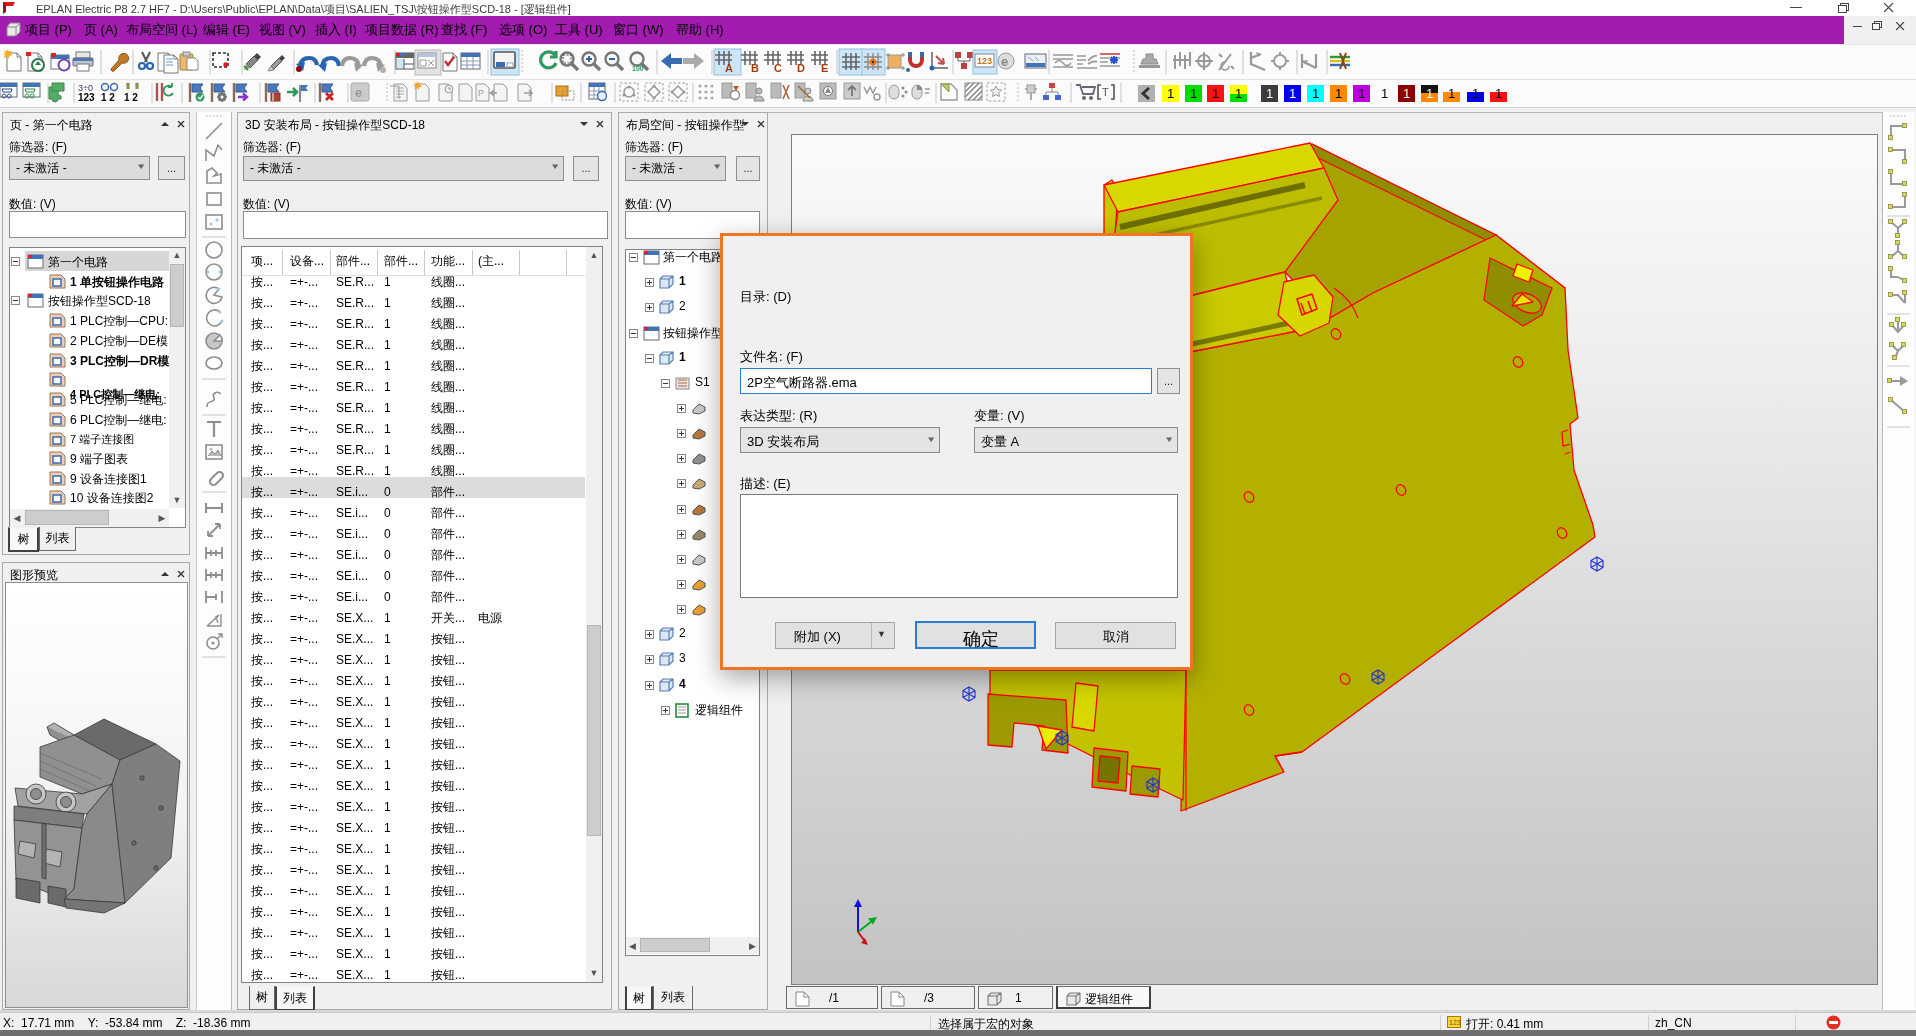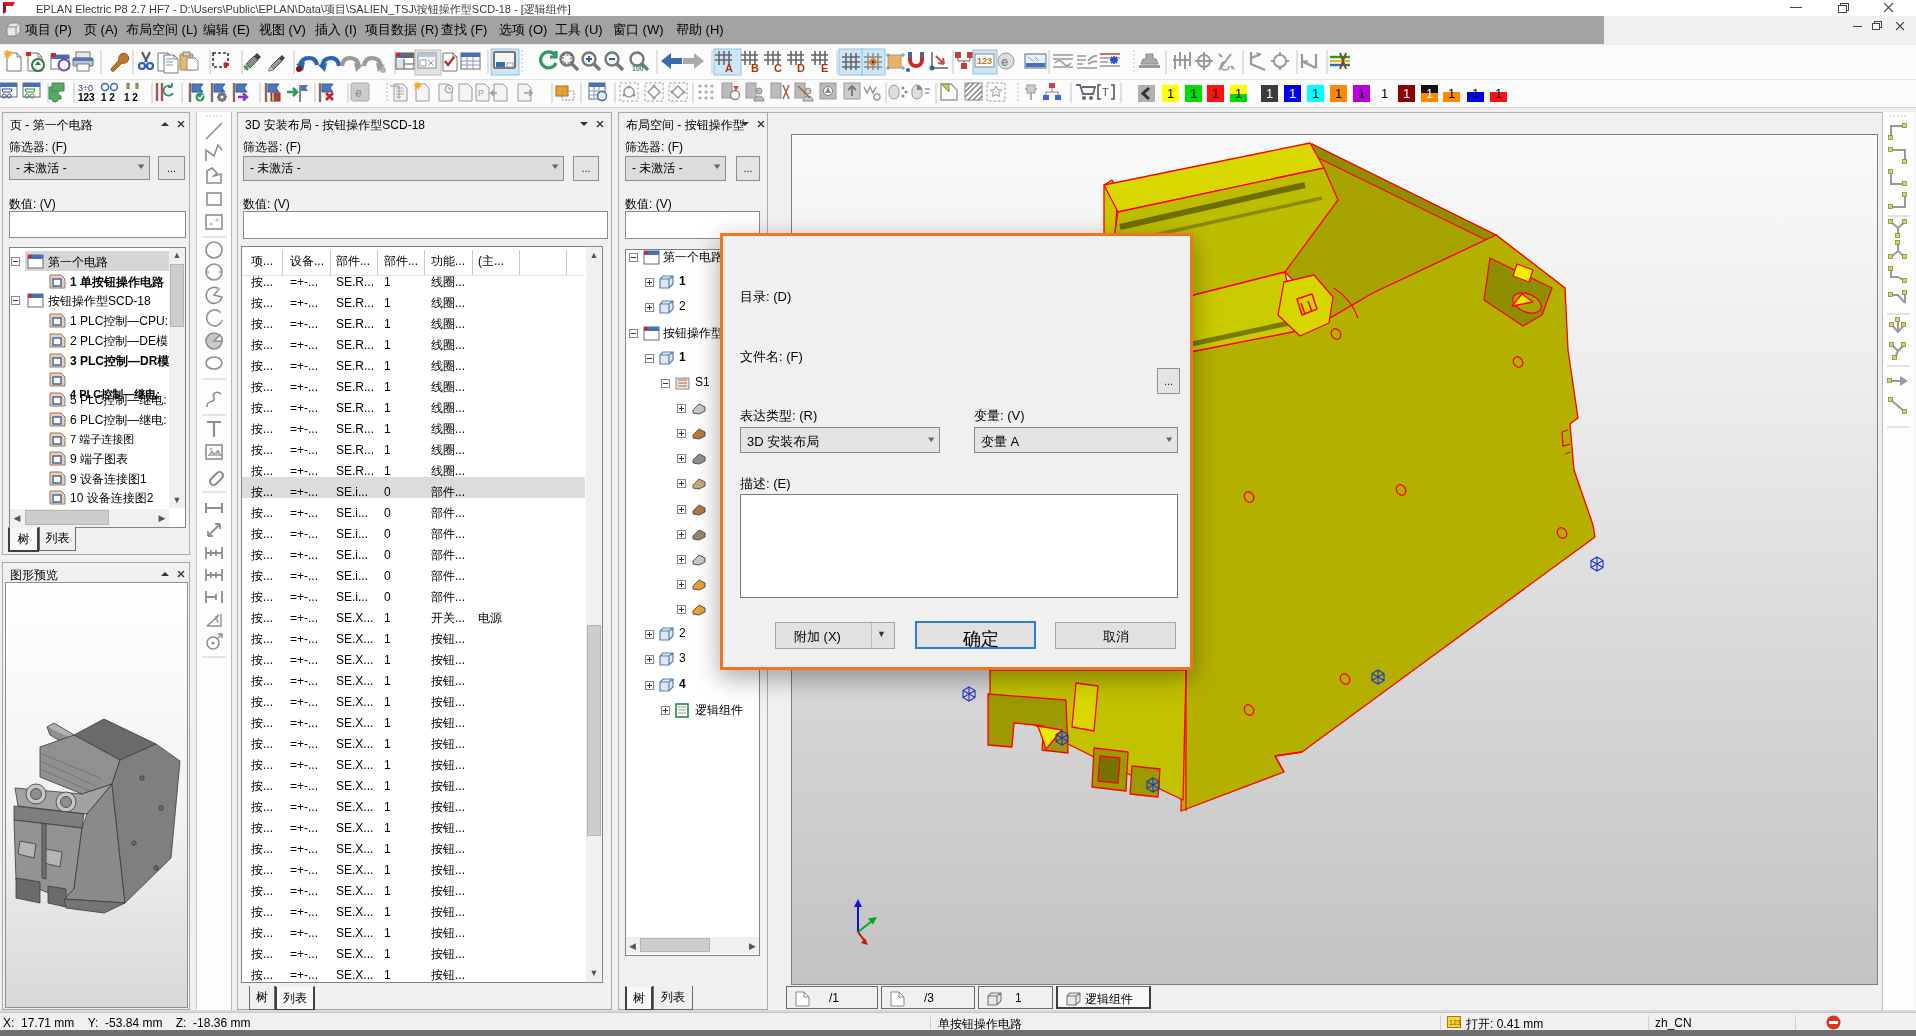--- a/index.html
+++ b/index.html
@@ -33,21 +33,21 @@
  <div class="abs" style="left:1790px;top:7px;width:12px;height:1px;background:#444;"></div>
  <svg class="abs" style="left:1838px;top:3px" width="11" height="10">
       <rect x="2.5" y="0.5" width="8" height="7" fill="none" stroke="#444"></rect>
       <rect x="0.5" y="2.5" width="8" height="7" fill="#fff" stroke="#444"></rect>
     </svg>
  <svg class="abs" style="left:1884px;top:3px" width="10" height="10">
       <path d="M0,0 L9,9 M9,0 L0,9" stroke="#444" stroke-width="1.2"></path>
     </svg>
 </div>
 
-<div class="abs" style="left:0;top:16px;width:1604px;height:28px;background:#a3a3a3;">
+<div class="abs" style="left:0;top:16px;width:1844px;height:28px;background:#a21caf;">
  <svg class="abs" style="left:6px;top:6px" width="17" height="16">
       <path d="M4,1 L14,1 L14,10 L10,14 L1,14 L1,5 Z M1,5 L10,5 L10,14 M10,5 L14,1" fill="#e8e8e8" stroke="#888" stroke-width="1"></path>
     </svg>
  <div class="menuitem" style="left:25px">项目 (P)</div>
  <div class="menuitem" style="left:84px">页 (A)</div>
  <div class="menuitem" style="left:126px">布局空间 (L)</div>
  <div class="menuitem" style="left:203px">编辑 (E)</div>
  <div class="menuitem" style="left:259px">视图 (V)</div>
  <div class="menuitem" style="left:315px">插入 (I)</div>
  <div class="menuitem" style="left:365px">项目数据 (R)</div>
@@ -1475,41 +1475,44 @@
       <rect x="4.5" y="3.5" width="4" height="4" fill="#d8d858" stroke="#8a8a40" stroke-width="0.8"></rect>
     </g>
 <line x1="5" y1="104" x2="28" y2="104" stroke="#c8c8c8"></line>
 <line x1="5" y1="202" x2="28" y2="202" stroke="#c8c8c8"></line>
 <line x1="5" y1="254" x2="28" y2="254" stroke="#c8c8c8"></line>
 <line x1="5" y1="315" x2="28" y2="315" stroke="#c8c8c8"></line>
 </svg>
 <div class="abs" style="left:0;top:1010px;width:1916px;height:2px;background:#d8d8d8;"></div>
 <div class="abs" style="left:0;top:1012px;width:1916px;height:18px;background:#f0f0f0;border-top:1px solid #c8c8c8;">
  <div class="abs" style="left:3px;top:3px;font-size:12px;">X:&nbsp; 17.71 mm&nbsp;&nbsp;&nbsp;&nbsp;Y:&nbsp; -53.84 mm&nbsp;&nbsp;&nbsp;&nbsp;Z:&nbsp; -18.36 mm</div>
- <div class="abs" style="left:938px;top:3px;font-size:12px;">单按钮操作电路</div>
+ <div class="abs" style="left:938px;top:3px;font-size:12px;">选择属于宏的对象</div>
  <svg class="abs" style="left:1447px;top:3px" width="14" height="12">
       <rect x="0.5" y="0.5" width="13" height="11" fill="#f8d838" stroke="#aa7700"></rect>
       <text x="2" y="9" font-size="7" fill="#7a4a00">123</text>
     </svg>
  <div class="abs" style="left:1466px;top:3px;font-size:12px;">打开: 0.41 mm</div>
  <div class="abs" style="left:1655px;top:3px;font-size:12px;">zh_CN</div>
  <svg class="abs" style="left:1826px;top:2px" width="15" height="15">
       <circle cx="7.5" cy="7.5" r="7" fill="#e03020"></circle>
       <rect x="3" y="6" width="9" height="3" fill="#fff"></rect>
     </svg>
  <div class="abs" style="left:930px;top:2px;width:1px;height:15px;background:#d0d0d0;"></div>
  <div class="abs" style="left:1440px;top:2px;width:1px;height:15px;background:#d0d0d0;"></div>
  <div class="abs" style="left:1648px;top:2px;width:1px;height:15px;background:#d0d0d0;"></div>
  <div class="abs" style="left:1795px;top:2px;width:1px;height:15px;background:#d0d0d0;"></div>
 </div>
 <div class="abs" style="left:0;top:1030px;width:1916px;height:6px;background:#6f6f6f;"></div>
 
 <div class="abs" style="left:720px;top:233px;width:473px;height:437px;background:#f0f0f0;border:3px solid #f07523;box-shadow:0 8px 24px rgba(0,0,0,0.35);">
  <div class="lbl" style="left:17px;top:52px;font-size:13px;">目录: (D)</div>
  <div class="lbl" style="left:17px;top:112px;font-size:13px;">文件名: (F)</div>
+ <div class="tbox" style="left:17px;top:132px;width:412px;height:26px;border:1px solid #2a7fd4;">
+   <div class="abs" style="left:6px;top:5px;font-size:13px;white-space:nowrap;">2P空气断路器.ema</div>
+ </div>
  <div class="dots" style="left:434px;top:132px;width:23px;height:26px;line-height:24px;">...</div>
  <div class="lbl" style="left:17px;top:171px;font-size:13px;">表达类型: (R)</div>
  <div class="lbl" style="left:251px;top:171px;font-size:13px;">变量: (V)</div>
  <div class="combo" style="left:17px;top:191px;width:200px;height:26px;background:#e4e4e4;border-color:#8a8a8a;">
       <span class="tx" style="top:5px;font-size:13px;">3D 安装布局</span>
       <span class="ar" style="top:6px;">▾</span>
     </div>
  <div class="combo" style="left:251px;top:191px;width:204px;height:26px;background:#e4e4e4;border-color:#8a8a8a;">
       <span class="tx" style="top:5px;font-size:13px;">变量 A</span>
       <span class="ar" style="top:6px;">▾</span>

